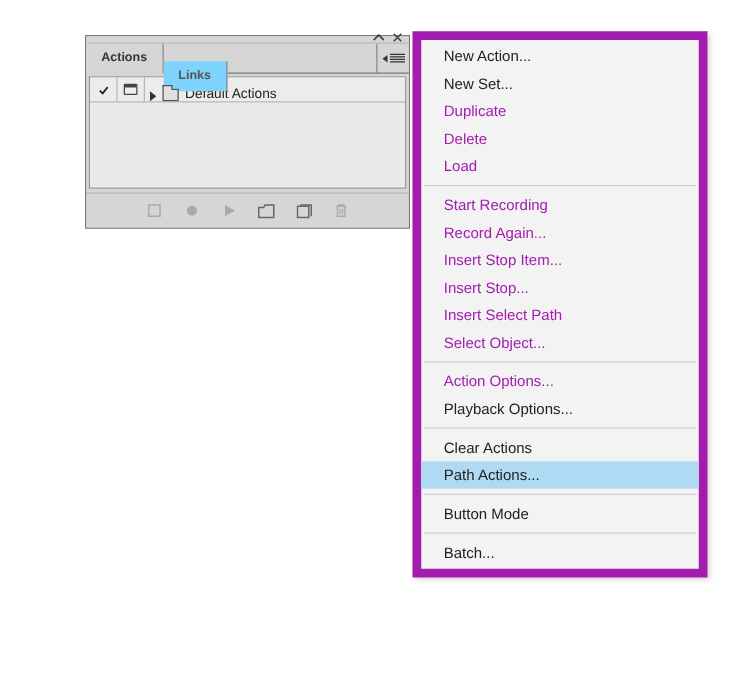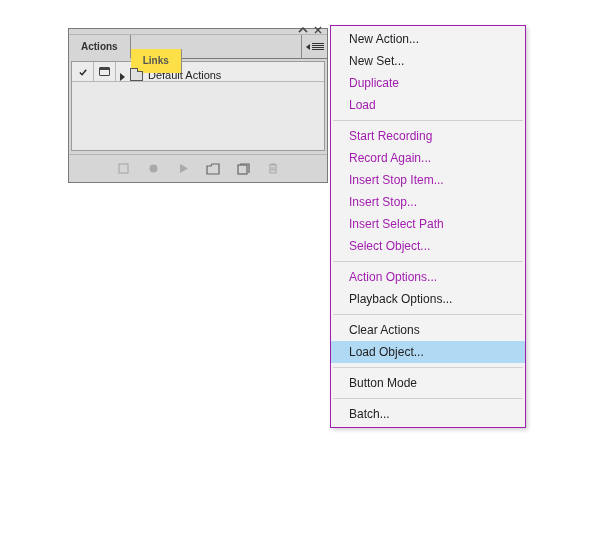--- a/index.html
+++ b/index.html
@@ -60,21 +60,21 @@
     border-right: 1px solid #8a8a8a;
     cursor: pointer;
   }
   .tab.active {
     background: #d6d6d6;
     border-bottom: 1px solid #d6d6d6;
     margin-bottom: -1px;
     border-top: none;
   }
   .tab.inactive {
-    background: #fde047;
+    background: #7dd3fc;
     color: #555;
     margin-top: 28px;
   }
   .flyout-btn {
     margin-left: auto;
     width: 26px;
     height: 24px;
     display: flex;
     align-items: center;
     justify-content: center;
@@ -172,23 +172,23 @@
     width: 16px; height: 16px;
     display:flex; align-items:center; justify-content:center;
     color:#888;
     cursor: pointer;
   }
   .footer-icon.disabled { color:#aaa; cursor:default; }
   .menu {
     position: absolute;
     left: 330px;
     top: 25px;
-    width: 196px;
+    width: 236px;
     background: #f3f3f3;
-    border: 1px solid #a21caf;
+    border: 7px solid #a21caf;
     box-shadow: 2px 2px 4px rgba(0,0,0,0.18);
     padding: 2px 0;
   }
   .menu-item {
     height: 22px;
     padding: 0 18px;
     display: flex;
     align-items: center;
     font-size: 12px;
     color: #222;
@@ -287,31 +287,32 @@
           <path d="M2 3 h8 M4 3 v-1 h4 v1 M3 3 v8 h6 v-8 M5 5 v4 M7 5 v4" stroke="currentColor" fill="none" stroke-width="1.1"></path>
         </svg>
     </div>
   </div>
 </div>
 
 <div class="menu">
     <div class="menu-item">New Action...</div>
     <div class="menu-item">New Set...</div>
     <div class="menu-item disabled">Duplicate</div>
+    <div class="menu-item disabled">Delete</div>
     <div class="menu-item disabled">Load</div>
     <div class="menu-sep"></div>
     <div class="menu-item disabled">Start Recording</div>
     <div class="menu-item disabled">Record Again...</div>
     <div class="menu-item disabled">Insert Stop Item...</div>
     <div class="menu-item disabled">Insert Stop...</div>
     <div class="menu-item disabled">Insert Select Path</div>
     <div class="menu-item disabled">Select Object...</div>
     <div class="menu-sep"></div>
     <div class="menu-item disabled">Action Options...</div>
     <div class="menu-item">Playback Options...</div>
     <div class="menu-sep"></div>
     <div class="menu-item">Clear Actions</div>
-    <div class="menu-item selected">Load Object...</div>
+    <div class="menu-item selected">Path Actions...</div>
     <div class="menu-sep"></div>
     <div class="menu-item">Button Mode</div>
     <div class="menu-sep"></div>
     <div class="menu-item">Batch...</div>
   </div>
 
 </body></html>

